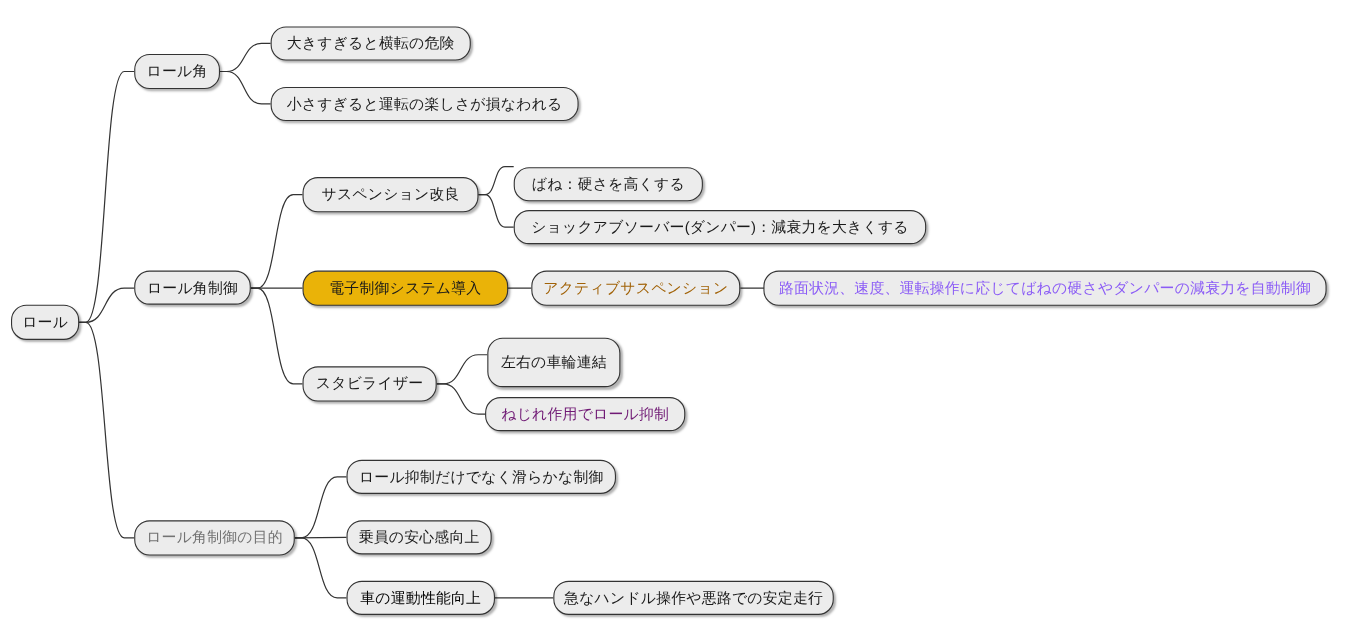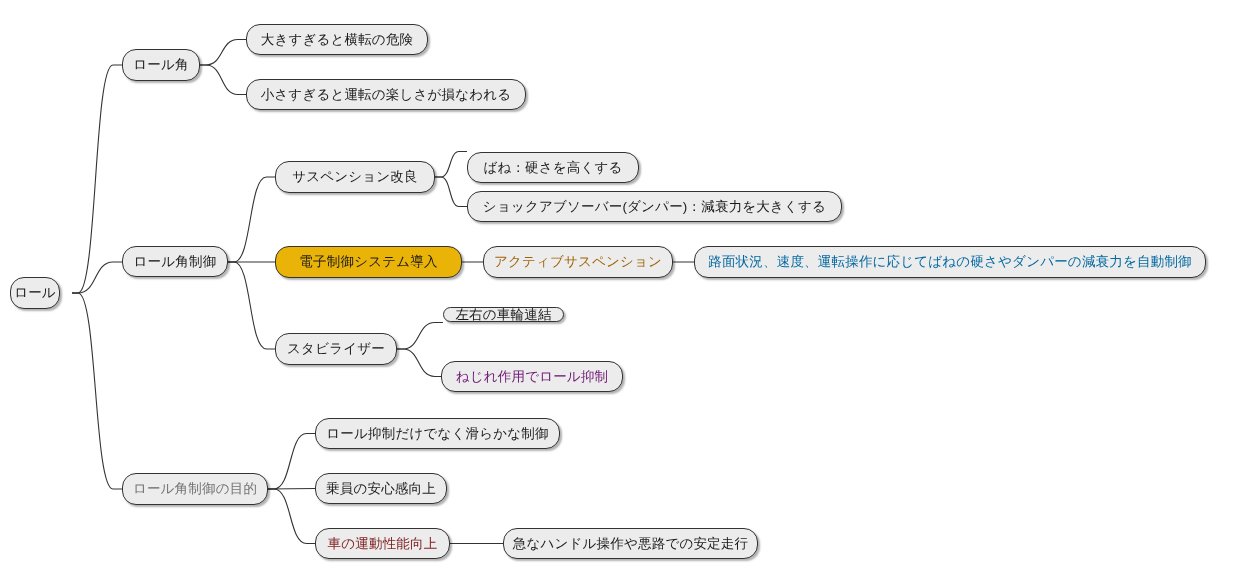--- a/index.html
+++ b/index.html
@@ -62,21 +62,21 @@
       <path d="M438,262 L483,262" fill="none" stroke="#333333" stroke-width="1.1"></path>
       <path d="M673,262 L722,262" fill="none" stroke="#333333" stroke-width="1.1"></path>
       <path d="M397,349 L403,349 C420.446,349 417.274,322.5 434.72,322.5 L443,322.5" fill="none" stroke="#333333" stroke-width="1.1"></path>
       <path d="M397,349 L403,349 C420.446,349 417.274,376.5 434.72,376.5 L443,376.5" fill="none" stroke="#333333" stroke-width="1.1"></path>
       <path d="M268,489 L274,489 C291.897,489 288.64300000000003,433.5 306.54,433.5 L315,433.5" fill="none" stroke="#333333" stroke-width="1.1"></path>
       <path d="M268,489 L315,488.5" fill="none" stroke="#333333" stroke-width="1.1"></path>
       <path d="M268,489 L274,489 C291.897,489 288.64300000000003,543.5 306.54,543.5 L315,543.5" fill="none" stroke="#333333" stroke-width="1.1"></path>
       <path d="M450,543.5 L503,543.5" fill="none" stroke="#333333" stroke-width="1.1"></path>
     </svg>
   <div id="nodes">
-      <div class="node" style="left: 10px; top: 277px; width: 50px; height: 32px; background: rgb(236, 236, 236); border-color: rgb(51, 51, 51); color: rgb(26, 26, 26);">
+      <div class="node" style="left: 10px; top: 277px; width: 62px; height: 32px; background: rgb(236, 236, 236); border-color: rgb(51, 51, 51); color: rgb(26, 26, 26);">
         <span class="node-label">ロール</span>
       </div>
       <div class="node" style="left: 122px; top: 49px; width: 78px; height: 32px; background: rgb(236, 236, 236); border-color: rgb(51, 51, 51); color: rgb(26, 26, 26);">
         <span class="node-label">ロール角</span>
       </div>
       <div class="node" style="left: 246px; top: 24px; width: 182px; height: 31px; background: rgb(236, 236, 236); border-color: rgb(51, 51, 51); color: rgb(26, 26, 26);">
         <span class="node-label">大きすぎると横転の危険</span>
       </div>
       <div class="node" style="left: 246px; top: 79px; width: 280px; height: 31px; background: rgb(236, 236, 236); border-color: rgb(51, 51, 51); color: rgb(26, 26, 26);">
         <span class="node-label">小さすぎると運転の楽しさが損なわれる</span>
@@ -92,41 +92,41 @@
       </div>
       <div class="node" style="left: 467px; top: 191px; width: 375px; height: 31px; background: rgb(236, 236, 236); border-color: rgb(51, 51, 51); color: rgb(26, 26, 26);">
         <span class="node-label">ショックアブソーバー(ダンパー)：減衰力を大きくする</span>
       </div>
       <div class="node" style="left: 275px; top: 246px; width: 187px; height: 32px; background: #eab308; border-color: rgb(51, 51, 51); color: rgb(26, 26, 26); font-family: Liberation Serif, serif;">
         <span class="node-label">電子制御システム導入</span>
       </div>
       <div class="node" style="left: 483px; top: 246px; width: 190px; height: 32px; background: rgb(236, 236, 236); border-color: rgb(51, 51, 51); color: #a16207;">
         <span class="node-label">アクティブサスペンション</span>
       </div>
-      <div class="node" style="left: 694px; top: 246px; width: 512px; height: 32px; background: rgb(236, 236, 236); border-color: rgb(51, 51, 51); color: #0369a1;">
+      <div class="node" style="left: 694px; top: 246px; width: 512px; height: 32px; background: rgb(236, 236, 236); border-color: rgb(51, 51, 51); color: #8b5cf6;">
         <span class="node-label">路面状況、速度、運転操作に応じてばねの硬さやダンパーの減衰力を自動制御</span>
       </div>
       <div class="node" style="left: 275px; top: 333px; width: 122px; height: 32px; background: rgb(236, 236, 236); border-color: rgb(51, 51, 51); color: rgb(26, 26, 26);">
         <span class="node-label">スタビライザー</span>
       </div>
-      <div class="node" style="left: 443px; top: 307px; width: 121px; height: 15px; background: rgb(236, 236, 236); border-color: rgb(51, 51, 51); color: rgb(26, 26, 26);">
+      <div class="node" style="left: 443px; top: 307px; width: 121px; height: 45px; background: rgb(236, 236, 236); border-color: rgb(51, 51, 51); color: rgb(26, 26, 26);">
         <span class="node-label">左右の車輪連結</span>
       </div>
       <div class="node" style="left: 441px; top: 361px; width: 182px; height: 31px; background: rgb(236, 236, 236); border-color: rgb(51, 51, 51); color: #701a75;">
         <span class="node-label">ねじれ作用でロール抑制</span>
       </div>
       <div class="node" style="left: 122px; top: 473px; width: 146px; height: 32px; background: rgb(236, 236, 236); border-color: rgb(51, 51, 51); color: #737373;">
         <span class="node-label">ロール角制御の目的</span>
       </div>
       <div class="node" style="left: 315px; top: 418px; width: 245px; height: 31px; background: rgb(236, 236, 236); border-color: rgb(51, 51, 51); color: rgb(26, 26, 26);">
         <span class="node-label">ロール抑制だけでなく滑らかな制御</span>
       </div>
       <div class="node" style="left: 315px; top: 473px; width: 132px; height: 31px; background: rgb(236, 236, 236); border-color: rgb(51, 51, 51); color: rgb(26, 26, 26);">
         <span class="node-label">乗員の安心感向上</span>
       </div>
-      <div class="node" style="left: 315px; top: 528px; width: 135px; height: 31px; background: rgb(236, 236, 236); border-color: rgb(51, 51, 51); color: #7f1d1d;">
+      <div class="node" style="left: 315px; top: 528px; width: 135px; height: 31px; background: rgb(236, 236, 236); border-color: rgb(51, 51, 51); color: #000000;">
         <span class="node-label">車の運動性能向上</span>
       </div>
       <div class="node" style="left: 503px; top: 528px; width: 255px; height: 31px; background: rgb(236, 236, 236); border-color: rgb(51, 51, 51); color: rgb(26, 26, 26);">
         <span class="node-label">急なハンドル操作や悪路での安定走行</span>
       </div>
     </div>
 </div>
 
 </body></html>

